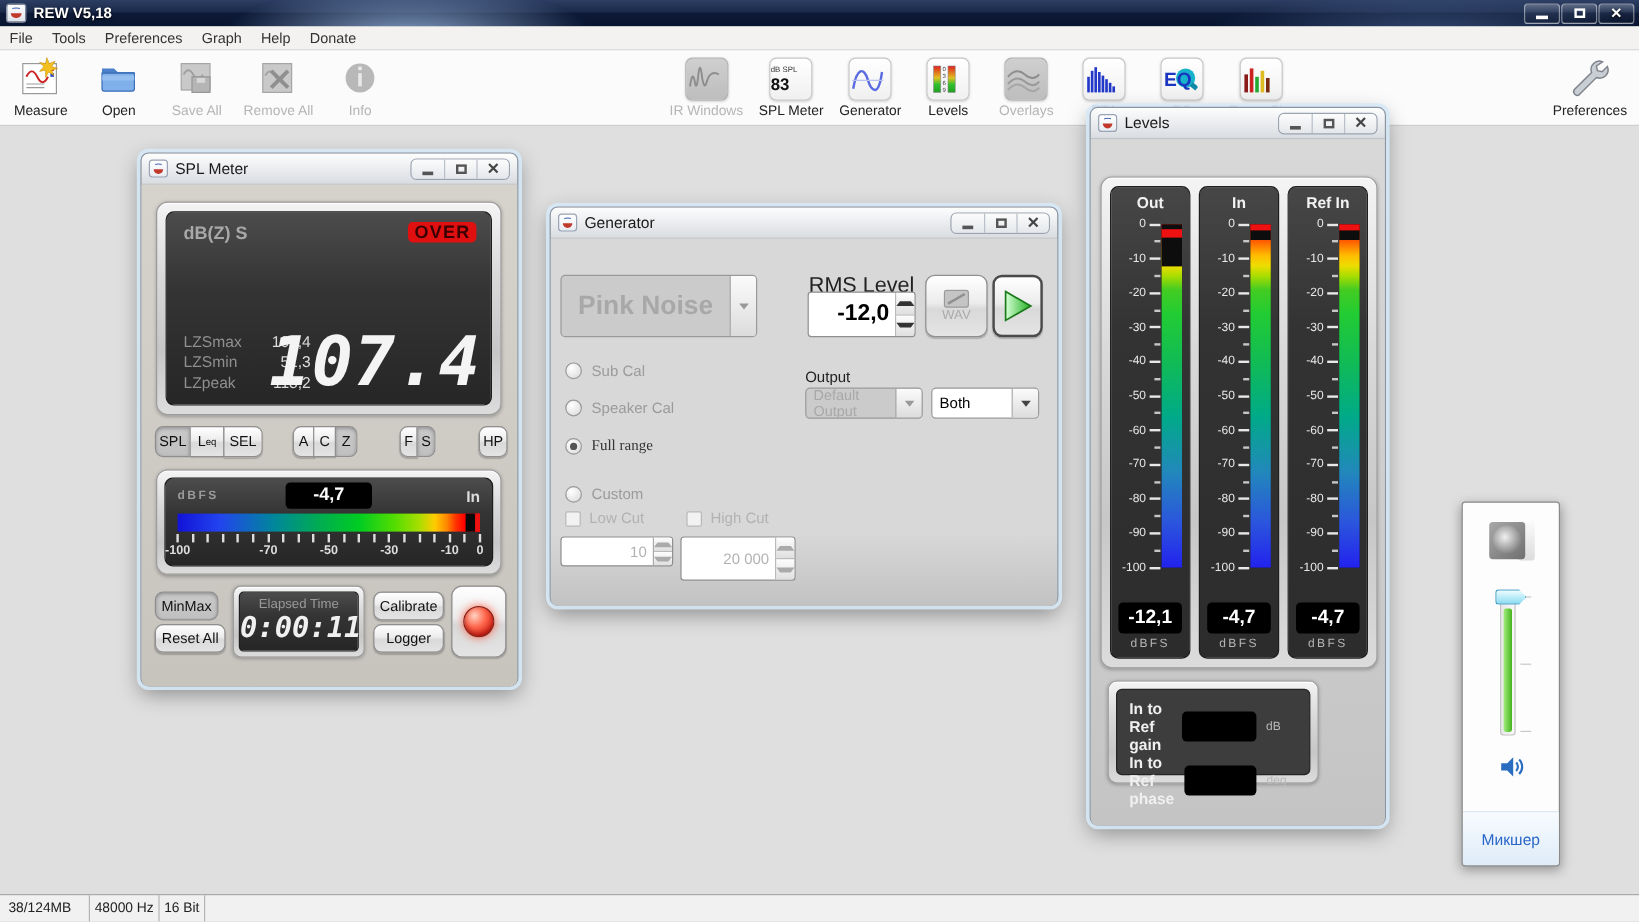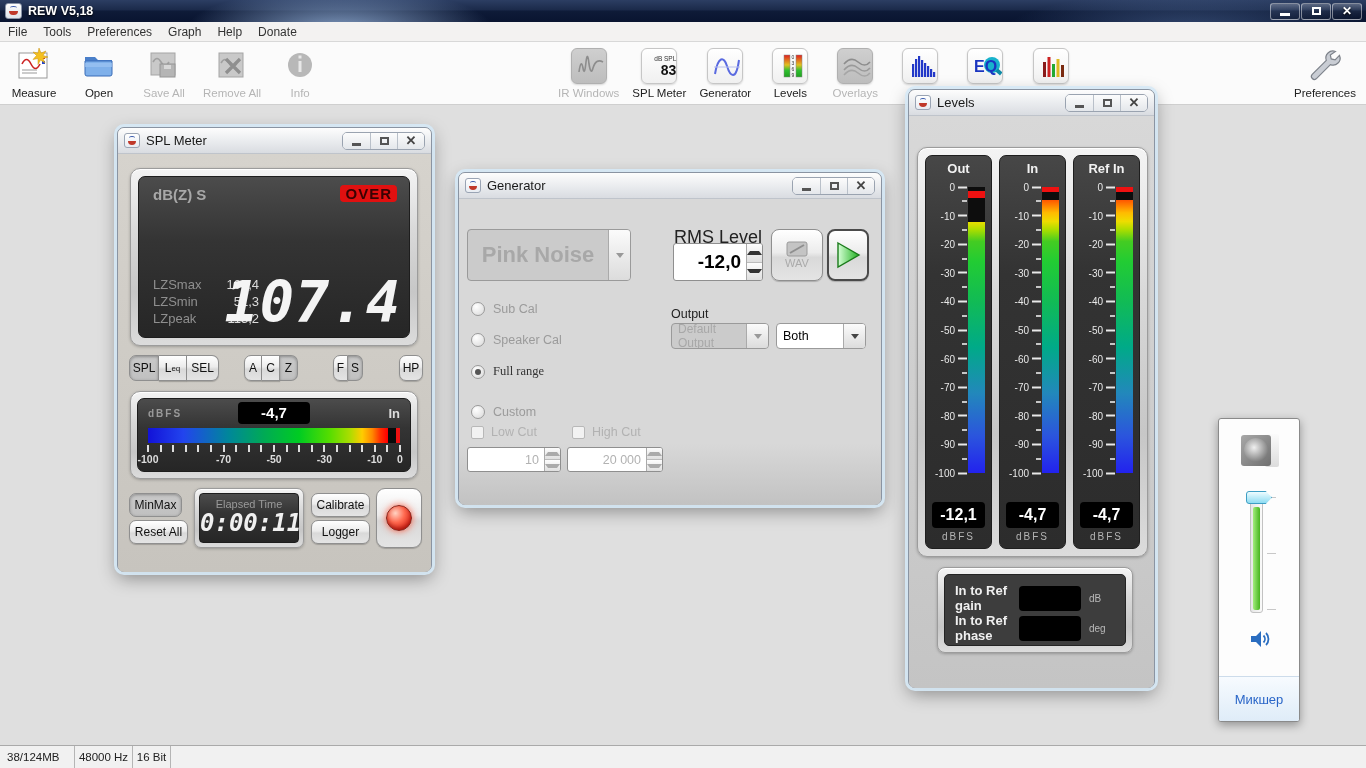--- a/index.html
+++ b/index.html
@@ -33,21 +33,21 @@
   .menuitem { padding:2px 8px; }
 
   .toolbar { position:absolute; left:0; top:42px; width:1366px; height:63px; background:#fbfbfb;
     border-bottom:1px solid #cfcfcf; }
   .tgroup { position:absolute; top:3px; display:flex; gap:13px; }
   .titem { min-width:52px; display:flex; flex-direction:column; align-items:center; cursor:default; }
   .ticon { height:42px; display:flex; align-items:center; justify-content:center; }
   .tlabel { font-size:11.5px; color:#222; white-space:nowrap; }
   .titem.disabled .tlabel { color:#b5b5b5; }
   .iconbox { width:36px; height:36px; border-radius:6px; background:linear-gradient(#ffffff,#f0f0f0);
-    border:1px solid #c6c6c6; display:flex; flex-direction:column; align-items:flex-end; justify-content:center;
+    border:1px solid #c6c6c6; display:flex; flex-direction:column; align-items:flex-start; justify-content:center;
     box-shadow:0 1px 2px rgba(0,0,0,.15); }
   .iconbox.gray { background:linear-gradient(#cfcfcf,#bdbdbd); border-color:#b0b0b0; }
   .spl-ic-top { font-size:6.5px; color:#333; line-height:1.2; }
   .spl-ic-val { font-size:14px; font-weight:bold; color:#111; line-height:1; }
 
   
   .jwin { position:absolute; border:1px solid #8a94a2; border-radius:7px;
     box-shadow:0 0 0 3px rgba(214,233,246,.9), 0 6px 18px rgba(0,0,0,.38); background:#d2cfc9; }
   .jtitle { height:26px; border-radius:6px 6px 0 0; background:linear-gradient(#fdfdfd,#e9ebee 55%,#d9dce1);
     border-bottom:1px solid #bfc4cb; display:flex; align-items:center; padding:0 6px; font-size:13px; color:#1a1a1a; }
@@ -633,21 +633,21 @@
       <div class="sval" style="font-size:12.5px;">10</div>
       <div class="sbtns">
         <div>
             <div class="tri-up"></div>
           </div>
         <div>
             <div class="tri-dn"></div>
           </div>
       </div>
     </div>
-    <div class="spin dim" style="position:absolute; left:108px; top:248px; width:96px; height:25px;">
+    <div class="spin dim" style="position:absolute; left:108px; top:248px; width:96px; height:37px;">
       <div class="sval" style="font-size:12.5px;">20 000</div>
       <div class="sbtns">
         <div>
             <div class="tri-up"></div>
           </div>
         <div>
             <div class="tri-dn"></div>
           </div>
       </div>
     </div>
@@ -932,21 +932,21 @@
             <div class="vgrad"></div>
               <div class="vblack" style="height: 4.7%;"></div>
               <div class="vpeak" style="top: 0%; height: 1.8%;"></div>
           </div>
         </div>
         <div class="readout lreadout">-4,7</div>
         <div class="lunit">dBFS</div>
       </div>
     </div>
 
-    <div class="silver" style="position:absolute; left:14px; top:451px; width:196px; height:86px; padding:6px; border-radius:8px;margin-left:14px;">
+    <div class="silver" style="position:absolute; left:14px; top:451px; width:176px; height:86px; padding:6px; border-radius:8px;">
       <div style="position:absolute; inset:6px; background:#3d3d3d; border:1px solid #242424; border-radius:5px; padding:8px 10px; display:flex; flex-direction:column; justify-content:space-between;">
         <div style="display:flex; align-items:center; gap:8px;">
           <span class="reflbl" style="flex:1;">In to Ref gain</span>
           <span class="refbox"></span>
           <span class="refunit">dB</span>
         </div>
         <div style="display:flex; align-items:center; gap:8px;">
           <span class="reflbl" style="flex:1;">In to Ref phase</span>
           <span class="refbox"></span>
           <span class="refunit">deg</span>

